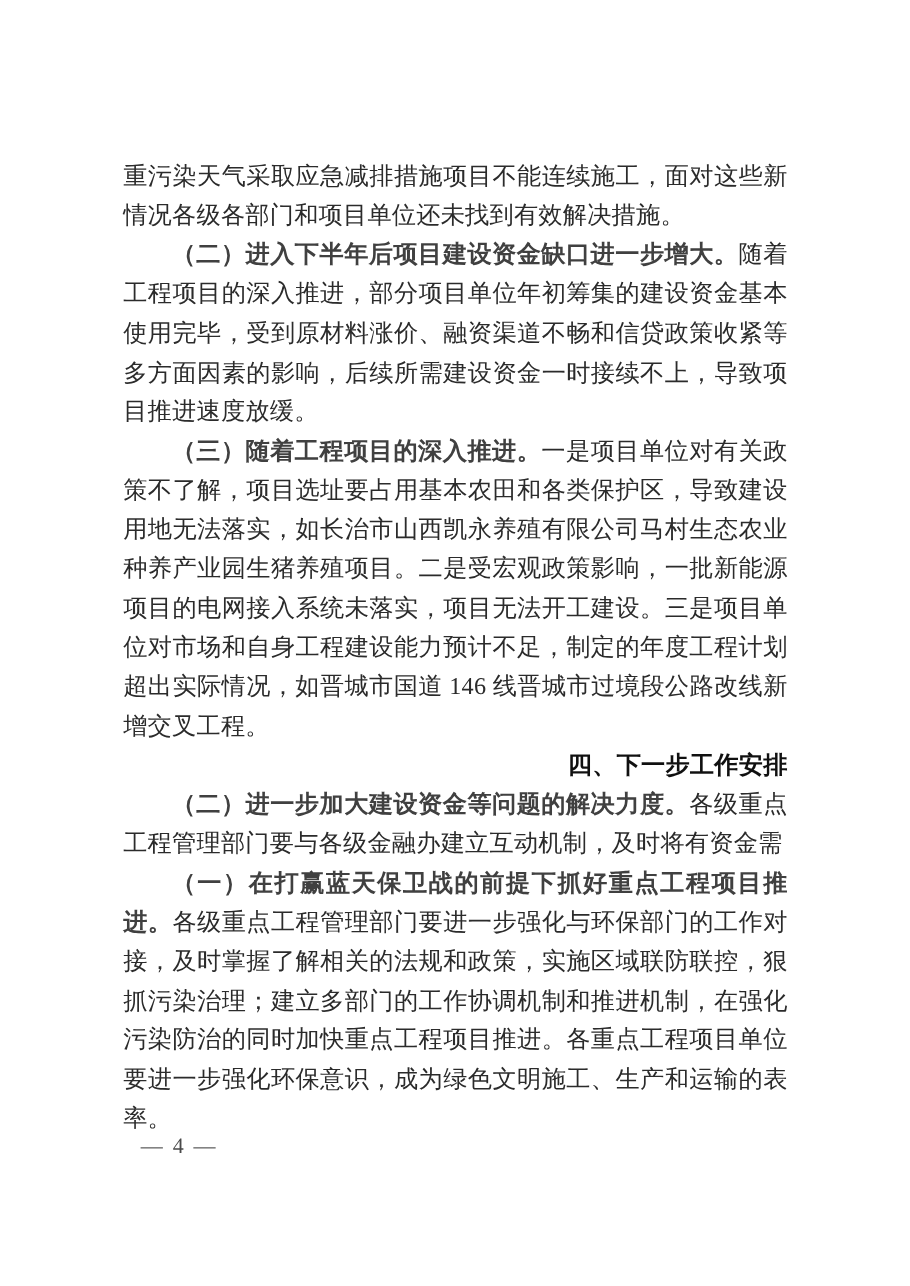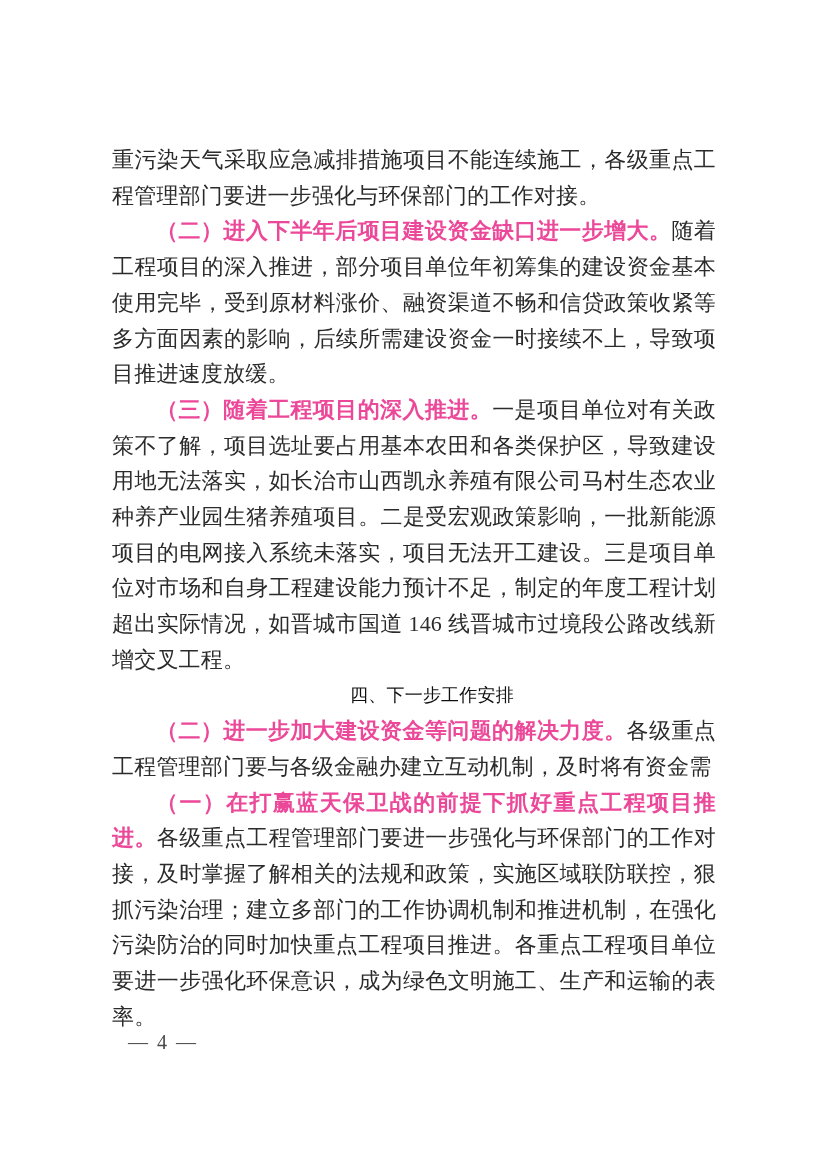--- a/index.html
+++ b/index.html
@@ -28,53 +28,53 @@
   }
   p.para {
     margin: 0;
     padding: 0;
   }
   p.indent {
     text-indent: 2em;
   }
   .lead {
     font-weight: bold;
-    color: #ec4899;
+    color: #404040;
   }
   .section-heading {
     margin: 0;
     padding: 0;
-    font-size: 18px;
+    font-size: 22px;
     line-height: 35.7px;
-    font-weight: normal;
+    font-weight: bold;
     font-family: "Liberation Sans", sans-serif;
     text-indent: 2em;
     color: #101010;
-    text-align: center;
+    text-align: right;
   }
   .page-number {
     position: absolute;
     left: 128px;
     top: 1030px;
     font-size: 20px;
     line-height: 24px;
     color: #4a4a4a;
     letter-spacing: 2px;
     font-family: "Liberation Serif", serif;
   }
 </style>
 </head>
 <body>
 
 <div class="page">
 
   <div class="content">
 
     <p class="para">
-      <span>重污染天气采取应急减排措施项目不能连续施工，各级重点工程管理部门要进一步强化与环保部门的工作对接。</span>
+      <span>重污染天气采取应急减排措施项目不能连续施工，面对这些新情况各级各部门和项目单位还未找到有效解决措施。</span>
     </p>
 
     <p class="para indent">
       <span class="lead">（二）进入下半年后项目建设资金缺口进一步增大。</span><span>随着工程项目的深入推进，部分项目单位年初筹集的建设资金基本使用完毕，受到原材料涨价、融资渠道不畅和信贷政策收紧等多方面因素的影响，后续所需建设资金一时接续不上，导致项目推进速度放缓。</span>
     </p>
 
     <p class="para indent">
       <span class="lead">（三）随着工程项目的深入推进。</span><span>一是项目单位对有关政策不了解，项目选址要占用基本农田和各类保护区，导致建设用地无法落实，如长治市山西凯永养殖有限公司马村生态农业种养产业园生猪养殖项目。二是受宏观政策影响，一批新能源项目的电网接入系统未落实，项目无法开工建设。三是项目单位对市场和自身工程建设能力预计不足，制定的年度工程计划超出实际情况，如晋城市国道 146 线晋城市过境段公路改线新增交叉工程。</span>
     </p>
 

